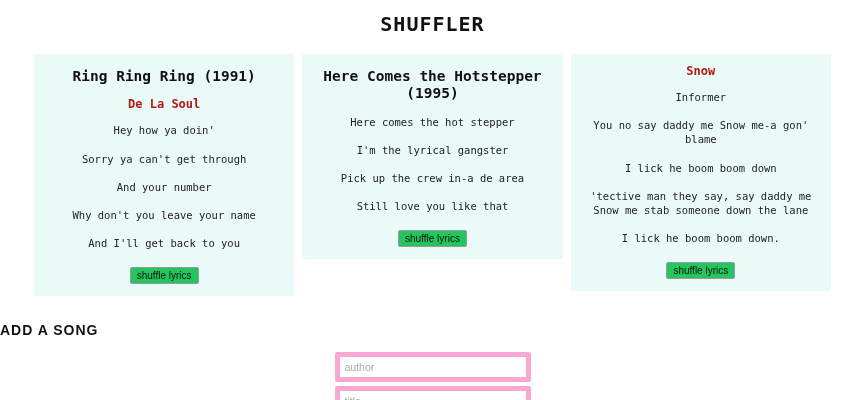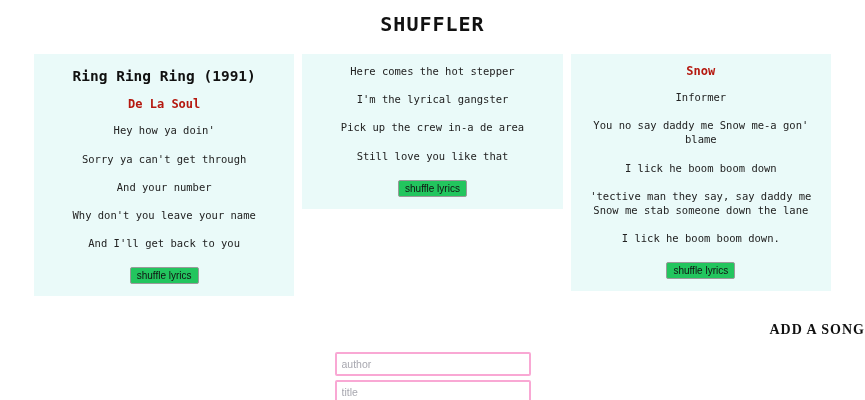--- a/index.html
+++ b/index.html
@@ -68,40 +68,40 @@
     font-size: 10px;
     color: #111111;
     background: #22c55e;
     border: 1px solid #9a9a9a;
     border-radius: 2px;
     padding: 2px 6px;
     margin-top: 0;
     cursor: pointer;
   }
   .add-title {
-    text-align: right;
-    font-family: Liberation Serif, serif;
+    text-align: left;
+    font-family: Liberation Sans, sans-serif;
     font-weight: bold;
     font-size: 14px;
     letter-spacing: 1px;
     margin: 26px 0 0 0;
     color: #111111;
   }
   .form {
     width: 196px;
     margin: 14px auto 0 auto;
     display: flex;
     flex-direction: column;
     align-items: stretch;
   }
   .form-input {
     font-family: "Liberation Sans", sans-serif;
     font-size: 10.5px;
     color: #333333;
-    border: 2px solid #f9a8d4;
+    border: 5px solid #f9a8d4;
     border-radius: 2px;
     padding: 4px 5px;
     margin-bottom: 4px;
     outline: none;
     box-sizing: border-box;
     width: 100%;
     background: #ffffff;
   }
   .form-input::placeholder {
     color: #a8a8b0;
@@ -119,20 +119,21 @@
     <div class="card-author">De La Soul</div>
     <div class="lyric-line">Hey how ya doin'</div>
     <div class="lyric-line">Sorry ya can't get through</div>
     <div class="lyric-line">And your number</div>
     <div class="lyric-line">Why don't you leave your name</div>
     <div class="lyric-line">And I'll get back to you</div>
     <button class="shuffle-btn">shuffle lyrics</button>
   </div>
 
   <div class="card">
+    <div class="card-title">Here Comes the Hotstepper (1995)</div>
     <div class="lyric-line">Here comes the hot stepper</div>
     <div class="lyric-line">I'm the lyrical gangster</div>
     <div class="lyric-line">Pick up the crew in-a de area</div>
     <div class="lyric-line">Still love you like that</div>
     <button class="shuffle-btn">shuffle lyrics</button>
   </div>
 
   <div class="card">
     <div class="card-author">Snow</div>
     <div class="lyric-line">Informer</div>

